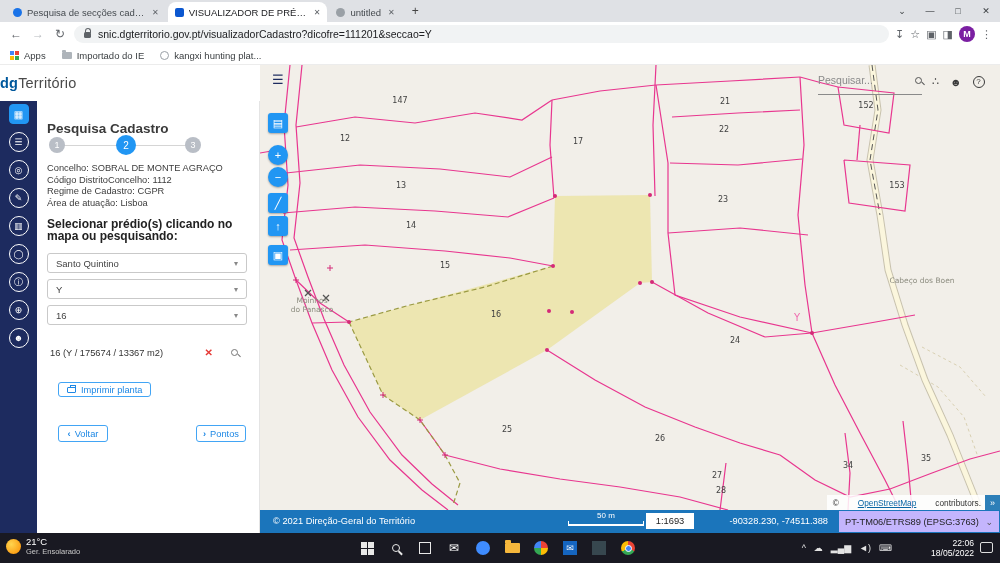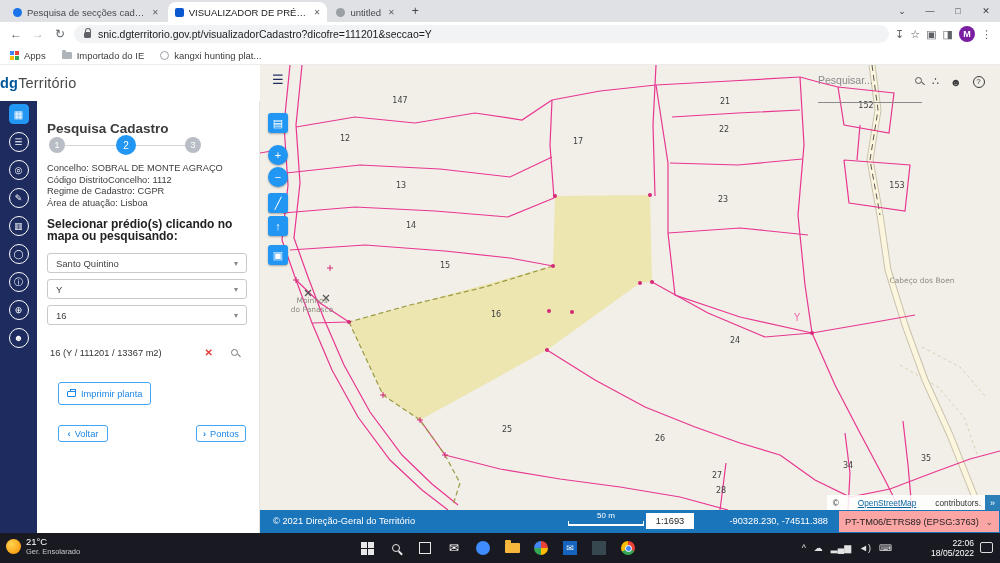--- a/index.html
+++ b/index.html
@@ -56,50 +56,50 @@
   .info{position:absolute;left:10px;top:62px;font-size:9.3px;color:#3c3c3c;line-height:11.5px}
   .instruction{position:absolute;left:10px;top:117px;width:205px;font-size:12px;font-weight:bold;color:#222;line-height:12px}
   .sel{position:absolute;left:10px;width:200px;height:20px;border:1px solid #c9c9c9;border-radius:3px;background:#fff;font-size:9.5px;color:#444;display:flex;align-items:center;justify-content:space-between;padding:0 8px}
   .sel1{top:152px}.sel2{top:178px}.sel3{top:204px}
   .dd{color:#888;font-size:8px}
   .result{position:absolute;left:13px;top:246px;width:188px;display:flex;align-items:center;font-size:9.3px;color:#333}
   .result-text{flex:1}
   .result-x{color:#e53935;font-weight:bold;font-size:10px;margin-right:18px}
   .mag{width:7px;height:7px;border:1.4px solid #777;border-radius:50%;position:relative;flex:none}
   .mag:after{content:"";position:absolute;width:4px;height:1.4px;background:#777;right:-3.5px;bottom:-1.5px;transform:rotate(45deg)}
-  .btn-print{position:absolute;left:21px;top:281px;height:23px;display:flex;align-items:center;gap:5px;border:1px solid #42a5f5;border-radius:3px;background:#fff;color:#1e88e5;font-size:9.3px;padding:0 8px}
+  .btn-print{position:absolute;left:21px;top:281px;height:15px;display:flex;align-items:center;gap:5px;border:1px solid #42a5f5;border-radius:3px;background:#fff;color:#1e88e5;font-size:9.3px;padding:0 8px}
   .printer{width:9px;height:6px;border:1.1px solid #1e88e5;border-radius:1px;position:relative}
   .printer:before{content:"";position:absolute;top:-3px;left:1.5px;width:4px;height:2px;border:1.1px solid #1e88e5;border-bottom:none}
   .btn-nav{position:absolute;top:324px;height:17px;width:50px;display:flex;align-items:center;justify-content:center;gap:4px;border:1px solid #42a5f5;border-radius:3px;background:#fff;color:#1e88e5;font-size:9.3px}
   .btn-voltar{left:21px}.btn-pontos{left:159px}
   .chev{font-weight:bold}
 
   
   .map{flex:1;position:relative;background:#f2efe9;overflow:hidden}
   #map-svg{position:absolute;left:0;top:0}
   #map-svg text{font-family:"DejaVu Sans",sans-serif}
   .hamburger{position:absolute;left:12px;top:7px;font-size:13px;color:#1d2b5f}
-  .map-search{position:absolute;left:558px;top:9px;width:104px;display:flex;align-items:center;justify-content:space-between;border-bottom:1px solid #8a8a8a;padding-bottom:16px;color:#8a8a8a;font-size:10.5px}
+  .map-search{position:absolute;left:558px;top:9px;width:104px;display:flex;align-items:center;justify-content:space-between;border-bottom:1px solid #8a8a8a;padding-bottom:8px;color:#8a8a8a;font-size:10.5px}
   .map-search .mag{border-color:#555}.map-search .mag:after{background:#555}
   .map-top-icons{position:absolute;left:672px;top:10px;display:flex;gap:11px;color:#3a3a3a;font-size:11px;align-items:center}
   .help-circle{width:12px;height:12px;border:1.2px solid #3a3a3a;border-radius:50%;font-size:8px;display:flex;align-items:center;justify-content:center}
   .tool{position:absolute;left:8px;width:20px;height:20px;background:#2196f3;color:#fff;display:flex;align-items:center;justify-content:center;font-size:11px;border-radius:3px;box-shadow:0 1px 2px rgba(0,0,0,.3)}
   .tool.round{border-radius:50%}
   .t-basemap{top:48px}.t-zin{top:80px}.t-zout{top:102px}.t-measure{top:128px}.t-arrow{top:151px}.t-print{top:180px}
   .osm-attr{position:absolute;right:0;bottom:23px;height:15px;background:rgba(255,255,255,.85);display:flex;align-items:center;font-size:8.3px;color:#333;padding-left:6px}
   .osm-attr .link{color:#0b66a4;text-decoration:underline;margin:0 19px}
   .osm-btn{width:15px;height:15px;background:#2d7fb8;color:#fff;font-size:9px;display:flex;align-items:center;justify-content:center;margin-left:4px}
   .map-footer{position:absolute;left:0;bottom:0;width:100%;height:23px;background:#1b75bb;color:#fff;font-size:9.3px}
   .f-copy{position:absolute;left:13px;top:6px}
   .f-scale{position:absolute;left:308px;top:1px;width:76px;text-align:center}
   .f-scale .lbl{font-size:8px}
   .f-scale .bar{margin-top:1px;height:5px;border-left:1px solid #fff;border-right:1px solid #fff;border-bottom:2px solid #fff}
   .f-ratio{position:absolute;left:386px;top:3px;width:48px;height:16px;background:#fff;color:#222;display:flex;align-items:center;justify-content:center}
   .f-coords{position:absolute;right:172px;top:6px}
-  .f-crs{position:absolute;right:1px;top:1px;width:160px;height:21px;background:#fca5a5;color:#222;display:flex;align-items:center;justify-content:space-between;padding:0 6px}
+  .f-crs{position:absolute;right:1px;top:1px;width:160px;height:21px;background:#c4b5fd;color:#222;display:flex;align-items:center;justify-content:space-between;padding:0 6px}
   .f-crs .dd{color:#555;font-size:9px}
 
   
   .taskbar{position:relative;height:30px;background:#191922;color:#fff}
   .weather{position:absolute;left:6px;top:3px;display:flex;align-items:center;gap:5px}
   .sun{width:15px;height:15px;border-radius:50%;background:radial-gradient(circle at 35% 35%,#ffd54f,#fb8c00)}
   .w-temp{font-size:9.5px;line-height:11px}
   .w-desc{font-size:7.5px;color:#c9c9c9}
   .tb-icons{position:absolute;left:358px;top:0;height:30px;display:flex;align-items:center;gap:11px}
   .tbi{width:18px;height:18px;display:flex;align-items:center;justify-content:center;font-size:12px}
@@ -232,21 +232,21 @@
           <div class="sel sel2">
             <span>Y</span>
             <span class="dd">▾</span>
           </div>
           <div class="sel sel3">
             <span>16</span>
             <span class="dd">▾</span>
           </div>
 
           <div class="result">
-            <span class="result-text">16 (Y / 111201 / 13367 m2)</span>
+            <span class="result-text">16 (Y / 175674 / 13367 m2)</span>
             <span class="result-x">✕</span>
             <span class="mag"></span>
           </div>
 
           <div class="btn-print">
             <span class="printer"></span>
             <span>Imprimir planta</span>
           </div>
 
           <div class="btn-nav btn-voltar">

